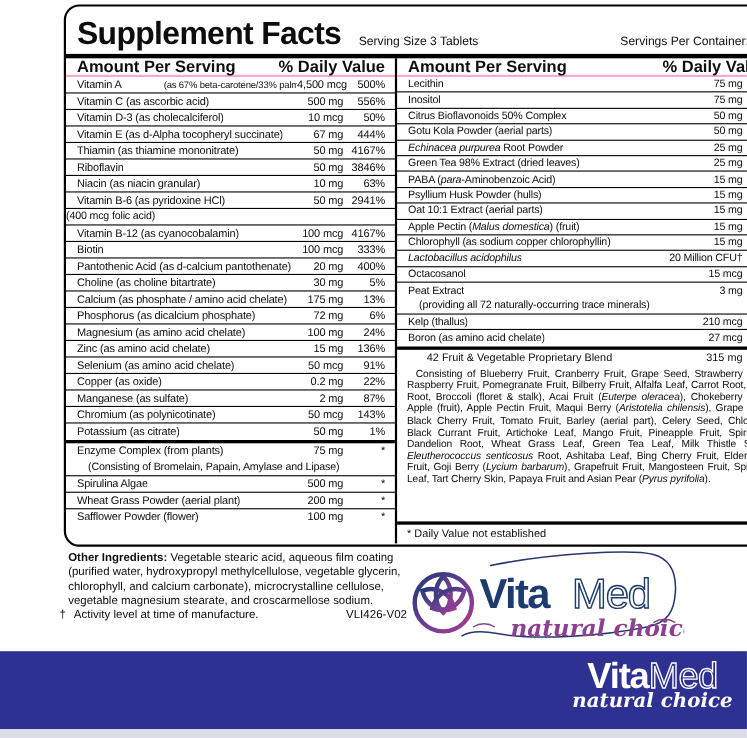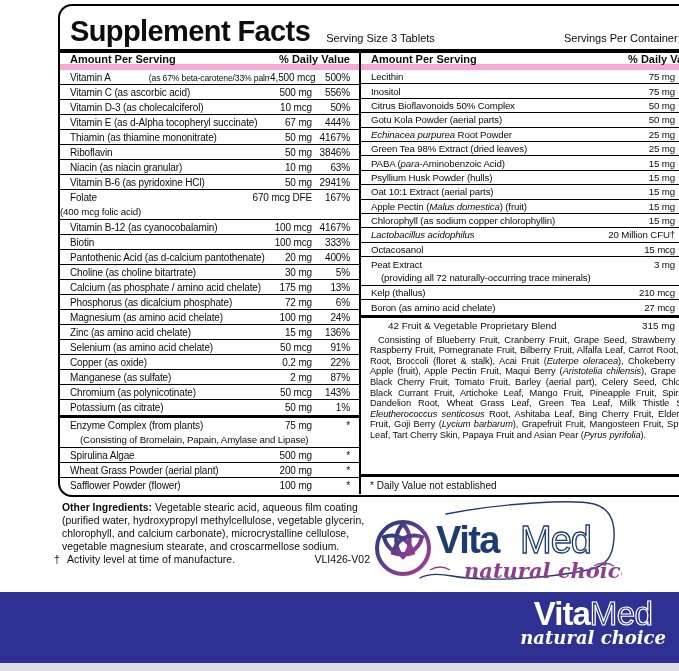--- a/index.html
+++ b/index.html
@@ -14,22 +14,22 @@
   .serve { font-size:11px; margin-left:16px; padding-bottom:2px; white-space:nowrap; }
   .serve2 { margin-left:auto; }
   .headbar { height:4px; background:#000; }
 
   .columns { display:flex; height:441px; }
   .col { display:flex; flex-direction:column; }
   .col-left { width:299px; }
   .col-div { width:2px; background:#000; }
   .col-right { flex:1; }
 
-  .col-head { display:flex; align-items:center; height:17px; border-bottom:6px solid #f9a8d4;
-              font-weight:bold; font-size:11px; padding:0 9px 0 10px; }
+  .col-head { display:flex; align-items:center; height:17px; border-bottom:2px solid #f9a8d4;
+              font-weight:bold; font-size:15px; padding:0 9px 0 10px; }
   .col-head .hdv { margin-left:auto; }
 
   .rows { display:flex; flex-direction:column; }
   .row { display:flex; align-items:center; border-bottom:1px solid #000; padding:0 9px 0 10px;
          letter-spacing:-0.15px; white-space:nowrap; }
   .col-left .row { height:15px; font-size:10px; }
   .col-right .row { height:14.4px; font-size:9.7px; }
   .row .label { flex:0 1 auto; overflow:hidden; }
   .row .amount { margin-left:auto; }
   .col-left .row .dv { width:38px; text-align:right; }
@@ -133,25 +133,20 @@
     <span class="amount">10 mg</span>
     <span class="dv">63%</span>
   </div>
 
   <div class="row">
     <span class="label">Vitamin B-6 (as pyridoxine HCl)</span>
     <span class="amount">50 mg</span>
     <span class="dv">2941%</span>
   </div>
 
-  <div class="row nb">
-    <span class="label">Folate</span>
-    <span class="amount">670 mcg DFE</span>
-    <span class="dv">167%</span>
-  </div>
 <div class="sub sub-r">(400 mcg folic acid)</div>
   <div class="row">
     <span class="label">Vitamin B-12 (as cyanocobalamin)</span>
     <span class="amount">100 mcg</span>
     <span class="dv">4167%</span>
   </div>
 
   <div class="row">
     <span class="label">Biotin</span>
     <span class="amount">100 mcg</span>

